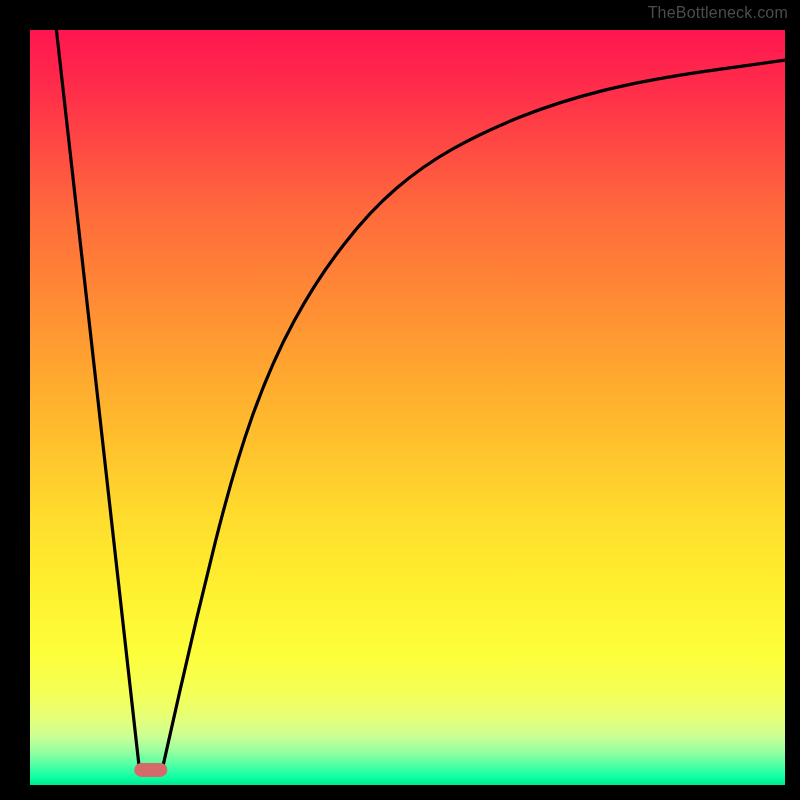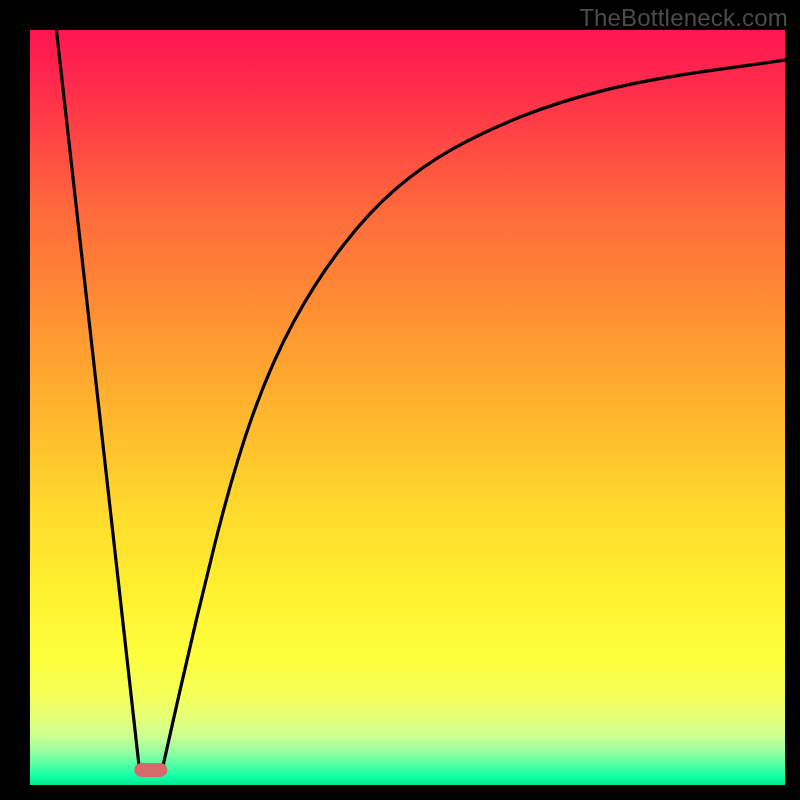--- a/index.html
+++ b/index.html
@@ -50,21 +50,21 @@
     top: 0;
     width: 755px;
     height: 755px;
     pointer-events: none;
   }
   .watermark {
     position: absolute;
     top: 4px;
     right: 12px;
     color: #4c4c4c;
-    font-size: 24px;
+    font-size: 16px;
     font-weight: 400;
     letter-spacing: 0.2px;
     user-select: none;
   }
 </style>
 </head>
 <body>
 
 <div class="frame">
 

